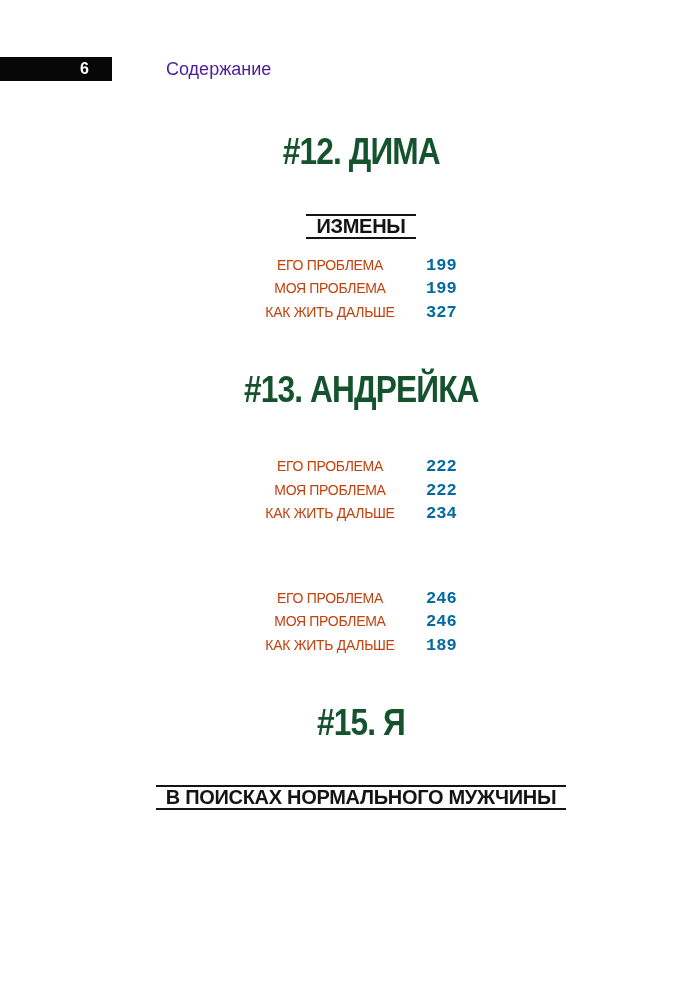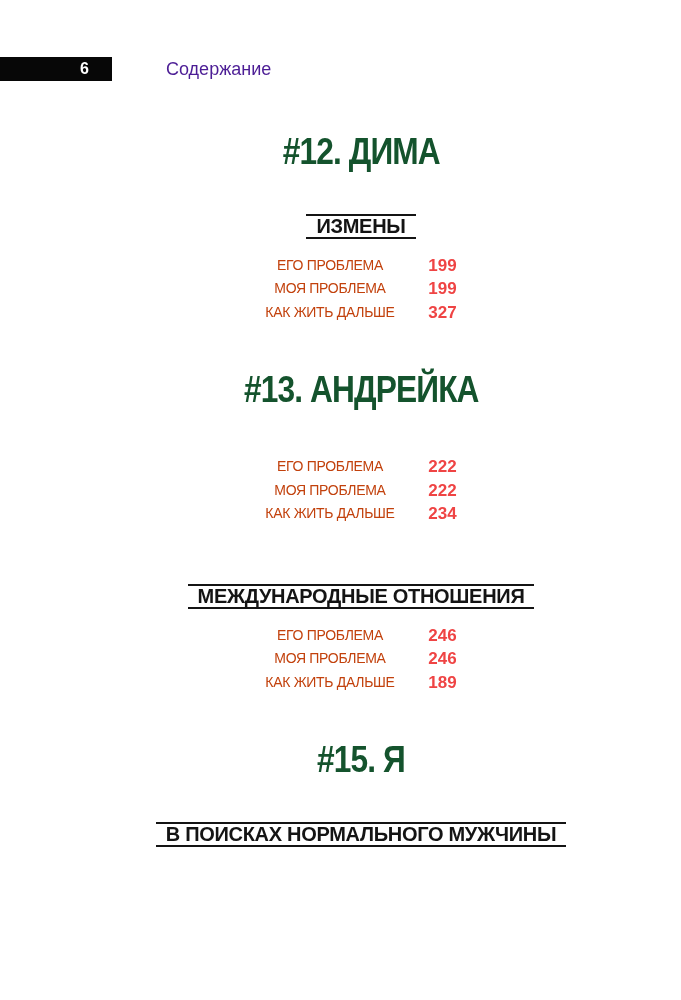--- a/index.html
+++ b/index.html
@@ -108,21 +108,22 @@
     line-height: 23.5px;
     letter-spacing: -0.3px;
     color: #c2410c;
     white-space: nowrap;
   }
   .toc .pg {
     text-align: right;
     font-size: 17px;
     line-height: 23.5px;
     font-weight: bold;
-    color: #ef4444;
+    color: #0369a1;
+    font-family: Liberation Mono, monospace;
   }
 </style>
 </head>
 <body>
 
 <div class="page">
 
   <div class="running-header">
     <div class="pagenum-bar">
       <span class="pagenum">6</span>
@@ -151,21 +152,20 @@
         <span class="lbl">ЕГО ПРОБЛЕМА</span>
         <span class="pg">222</span>
         <span class="lbl">МОЯ ПРОБЛЕМА</span>
         <span class="pg">222</span>
         <span class="lbl">КАК ЖИТЬ ДАЛЬШЕ</span>
         <span class="pg">234</span>
       </div>
     </div>
 
     <div class="section">
-      <div><span class="chapter-subtitle">МЕЖДУНАРОДНЫЕ ОТНОШЕНИЯ</span></div>
       <div class="toc">
         <span class="lbl">ЕГО ПРОБЛЕМА</span>
         <span class="pg">246</span>
         <span class="lbl">МОЯ ПРОБЛЕМА</span>
         <span class="pg">246</span>
         <span class="lbl">КАК ЖИТЬ ДАЛЬШЕ</span>
         <span class="pg">189</span>
       </div>
     </div>
 

